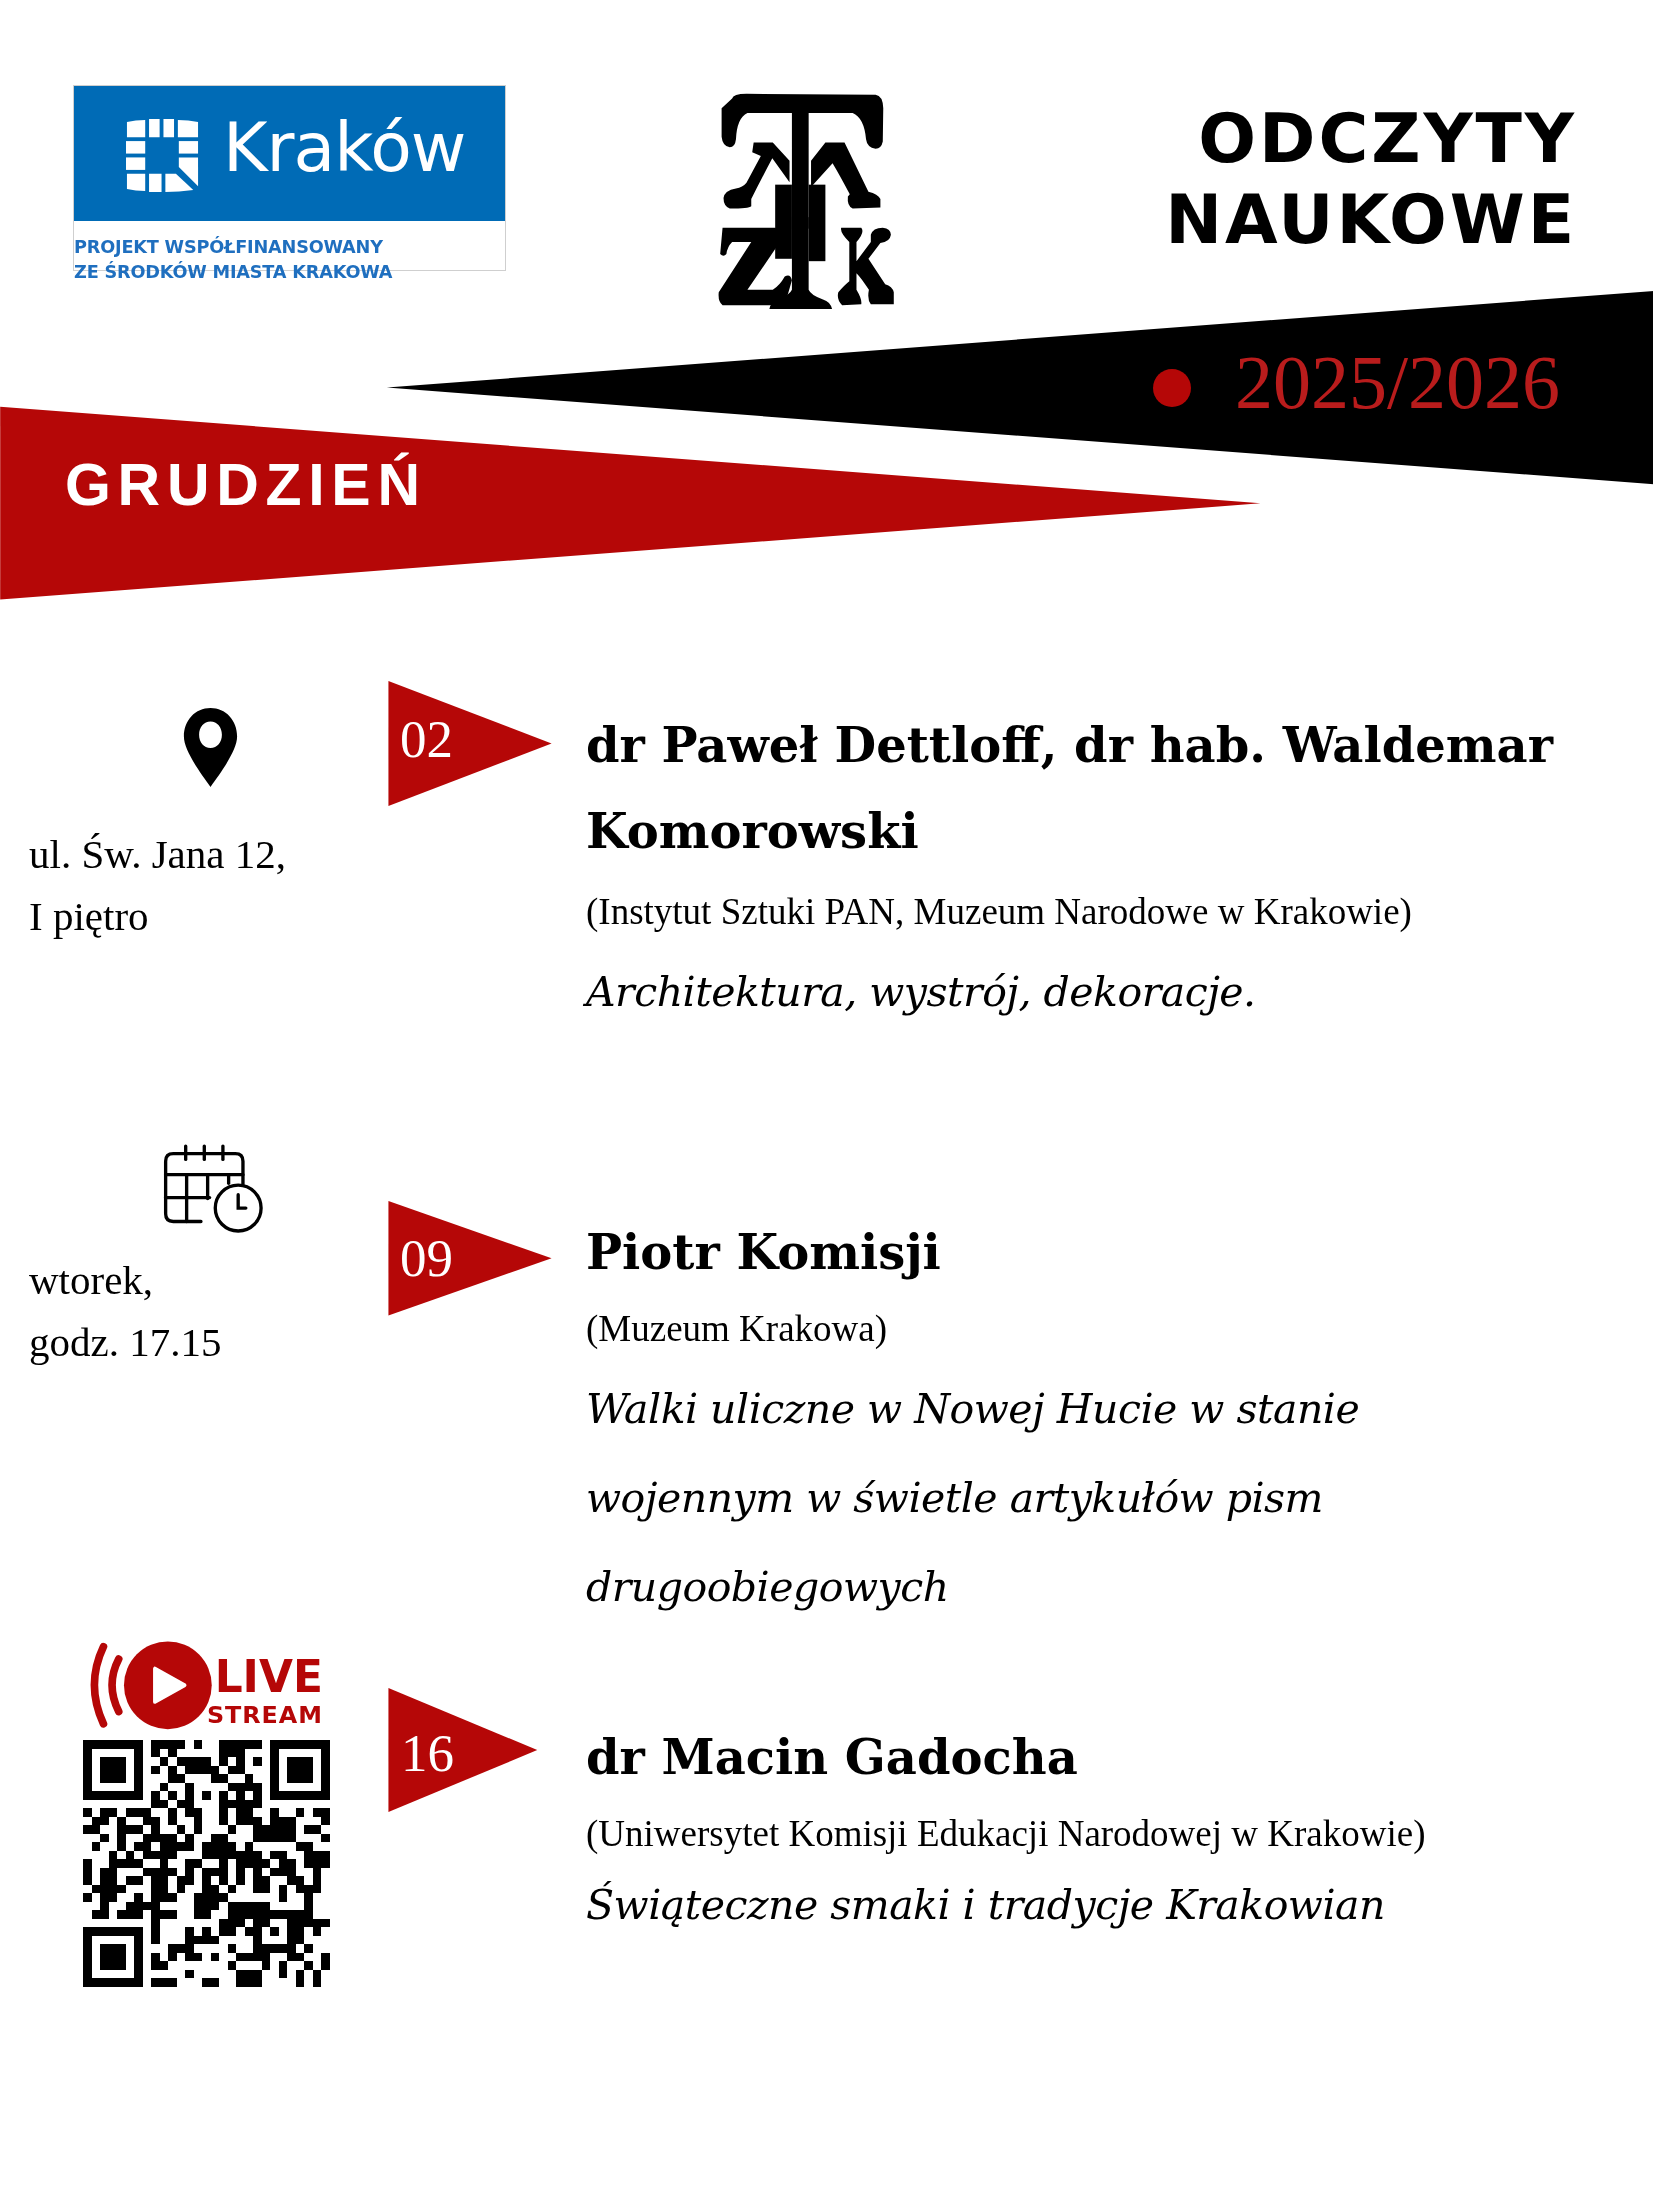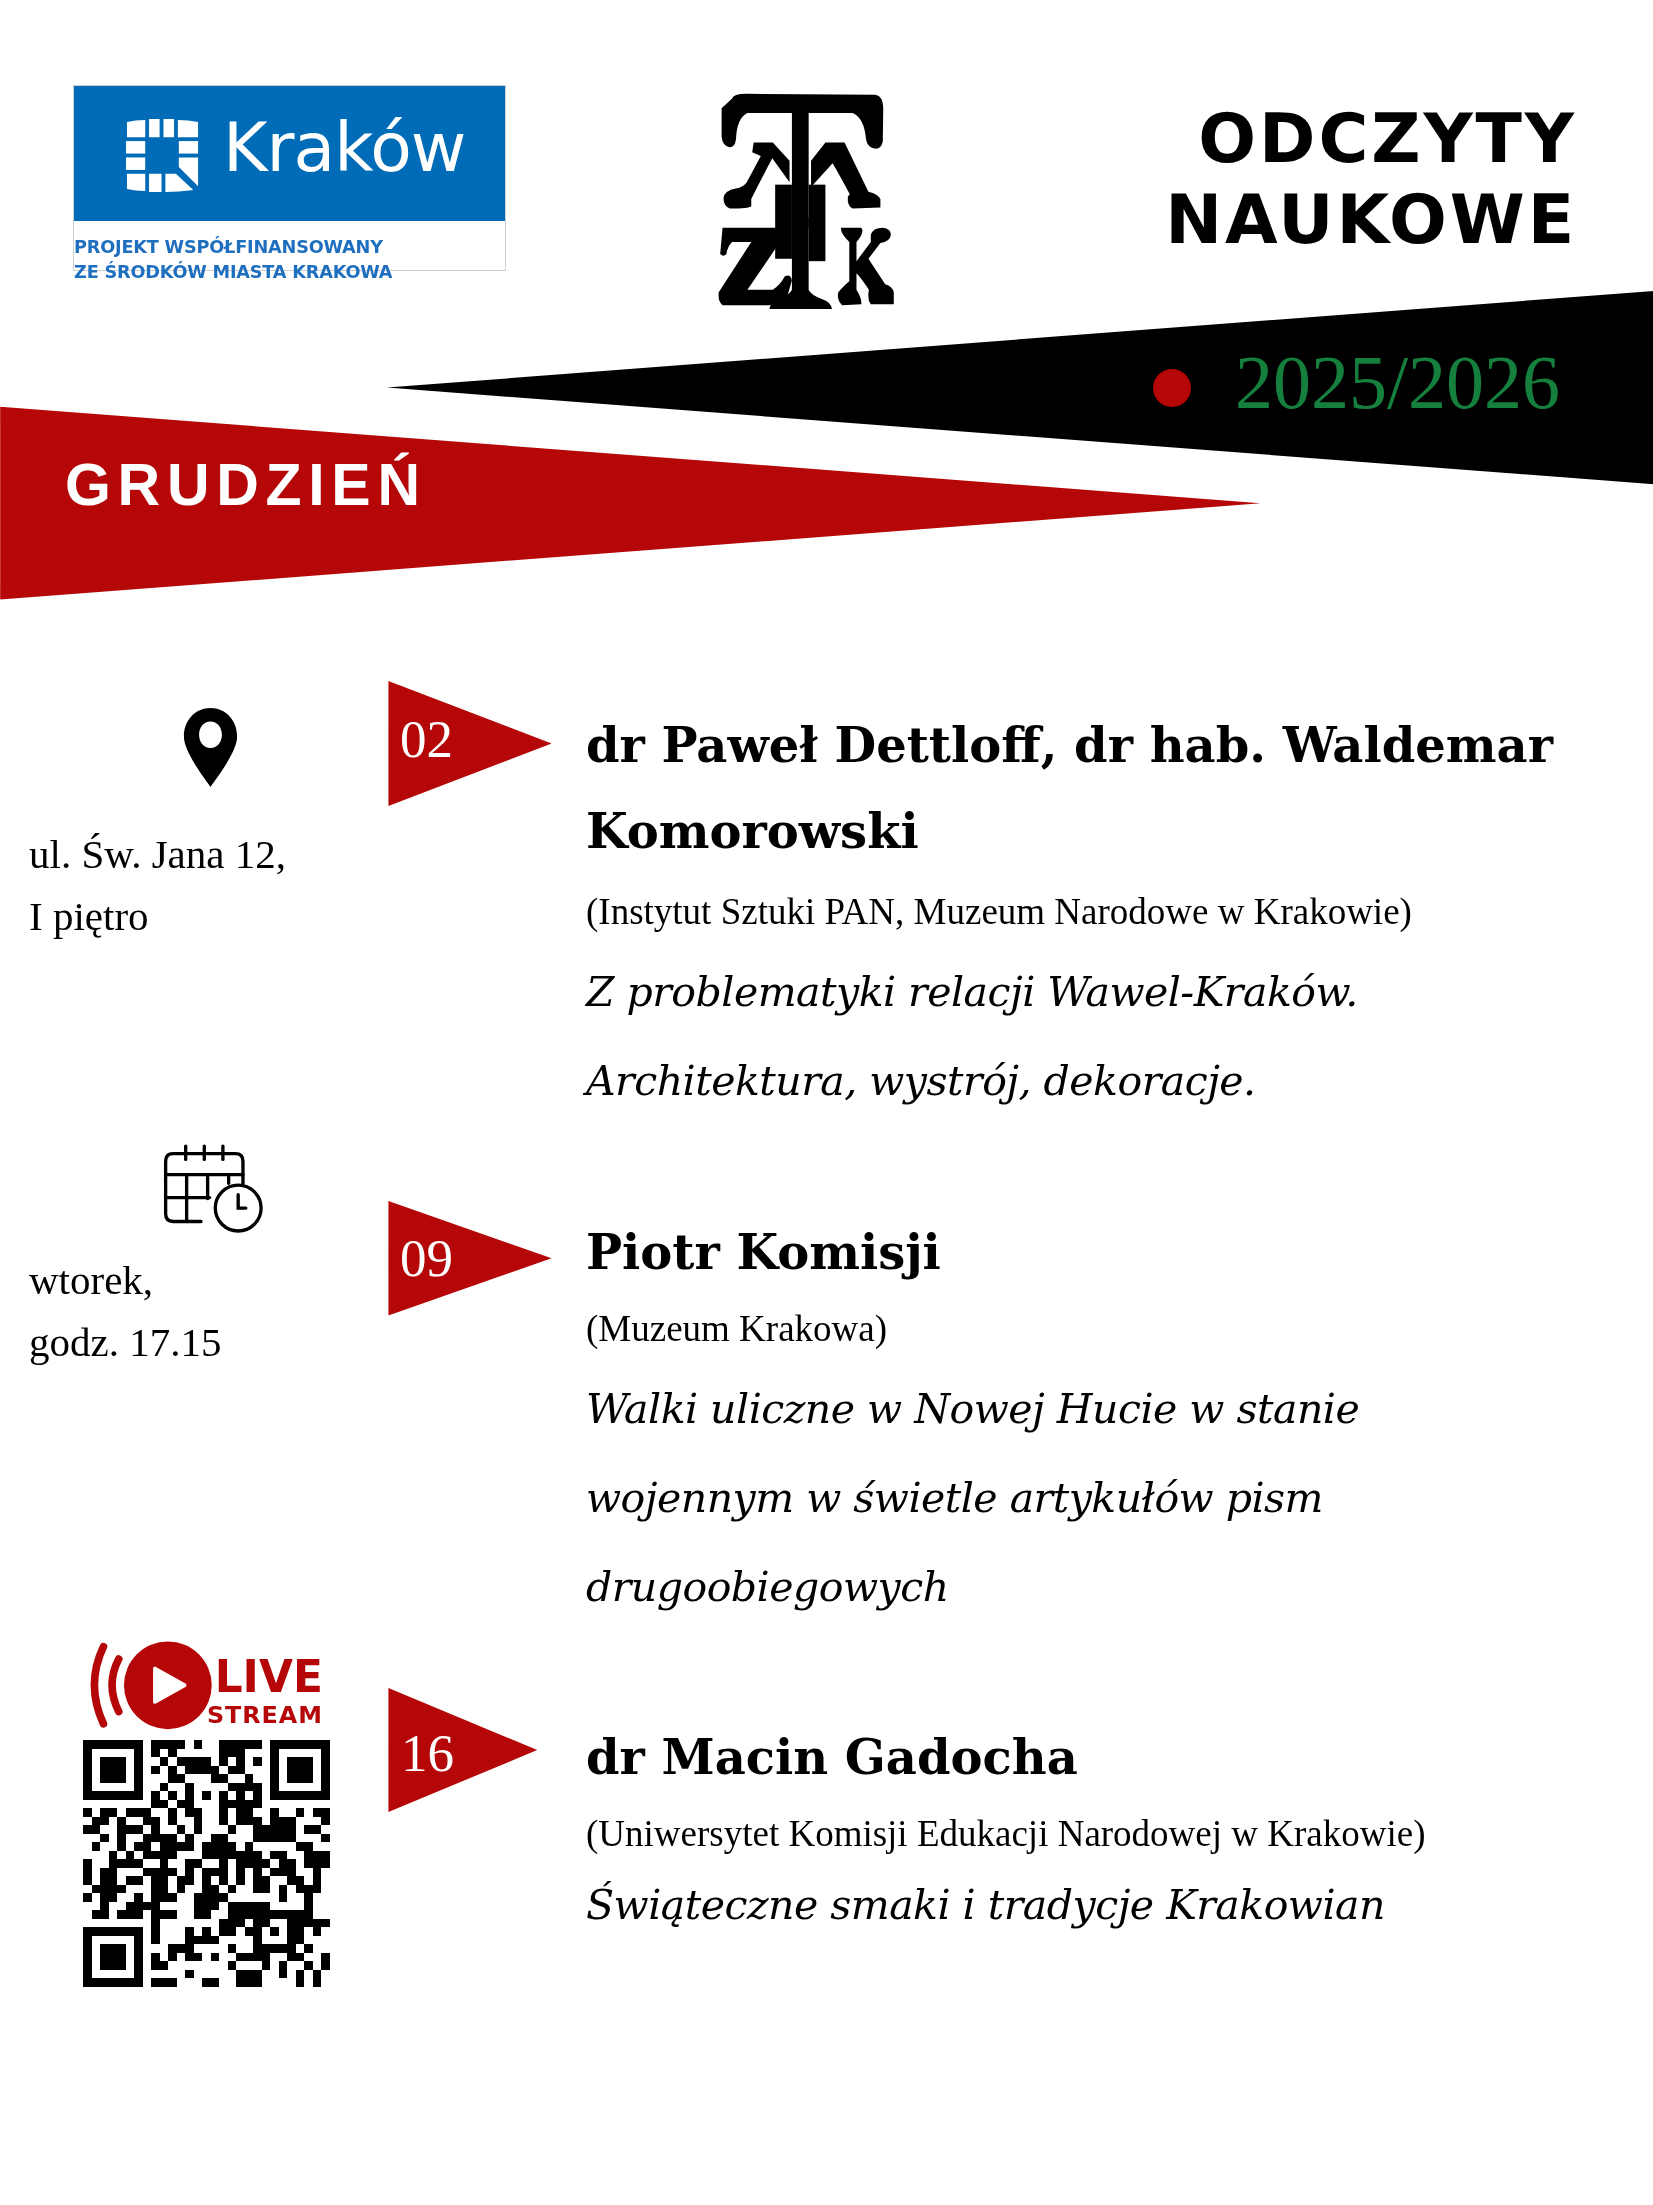--- a/index.html
+++ b/index.html
@@ -15,21 +15,21 @@
 
   
   .monogram { left:713px; top:89px; width:220px; height:220px; }
 
   
   .title { right:77px; top:98px; text-align:right; font-family:"DejaVu Sans", sans-serif; font-weight:bold; font-size:68px; line-height:81px; letter-spacing:2.9px; }
 
   
   .pennants { left:0; top:0; width:1654px; height:622px; }
   .year-dot { left:1153px; top:369px; width:38px; height:38px; border-radius:50%; background:#b50707; }
-  .year { left:1235px; top:344px; font-family:"Liberation Serif", serif; font-size:76px; color:#15803d; line-height:1; }
+  .year { left:1235px; top:344px; font-family:"Liberation Serif", serif; font-size:76px; color:#b91c1c; line-height:1; }
   .month { left:65px; top:456px; font-family:Liberation Sans, sans-serif; font-weight:bold; font-size:59px; color:#fff; letter-spacing:6.7px; line-height:1; }
 
   
   .info { left:29px; width:364px; font-family:"Liberation Serif", serif; font-size:41px; line-height:62px; }
   .pin { left:182px; top:707px; width:57px; height:81px; }
   .cal { left:158px; top:1141px; width:105px; height:96px; }
   .live { left:84px; top:1639px; width:244px; height:93px; }
   .qr { left:83px; top:1740px; width:247px; height:247px; }
 
   
@@ -329,21 +329,20 @@
 </svg>
 
 <svg class="abs day-tri" style="left:388px; top:681px;" viewBox="0 0 342 262">
   <polygon points="0,0 342,131 0,262" fill="#b50707"></polygon>
 </svg>
 <div class="abs day-num" style="left:400px; top:713px;">02</div>
 <div class="abs event" style="top:701px;">
   <div class="ev-name justify">dr Paweł Dettloff, dr hab. Waldemar</div>
   <div class="ev-name" style="margin-top:-2.9px;">Komorowski</div>
   <div class="ev-aff">(Instytut Sztuki PAN, Muzeum Narodowe w Krakowie)</div>
-  <div class="ev-title">Z problematyki relacji Wawel-Kraków.</div>
   <div class="ev-title">Architektura, wystrój, dekoracje.</div>
 </div>
 
 <svg class="abs day-tri" style="left:388px; top:1201px;" viewBox="0 0 342 262">
   <polygon points="0,0 342,120 0,240" fill="#b50707"></polygon>
 </svg>
 <div class="abs day-num" style="left:400px; top:1232px;">09</div>
 <div class="abs event" style="top:1208px;">
   <div class="ev-name">Piotr Komisji</div>
   <div class="ev-aff" style="margin-top:-3.8px;">(Muzeum Krakowa)</div>

